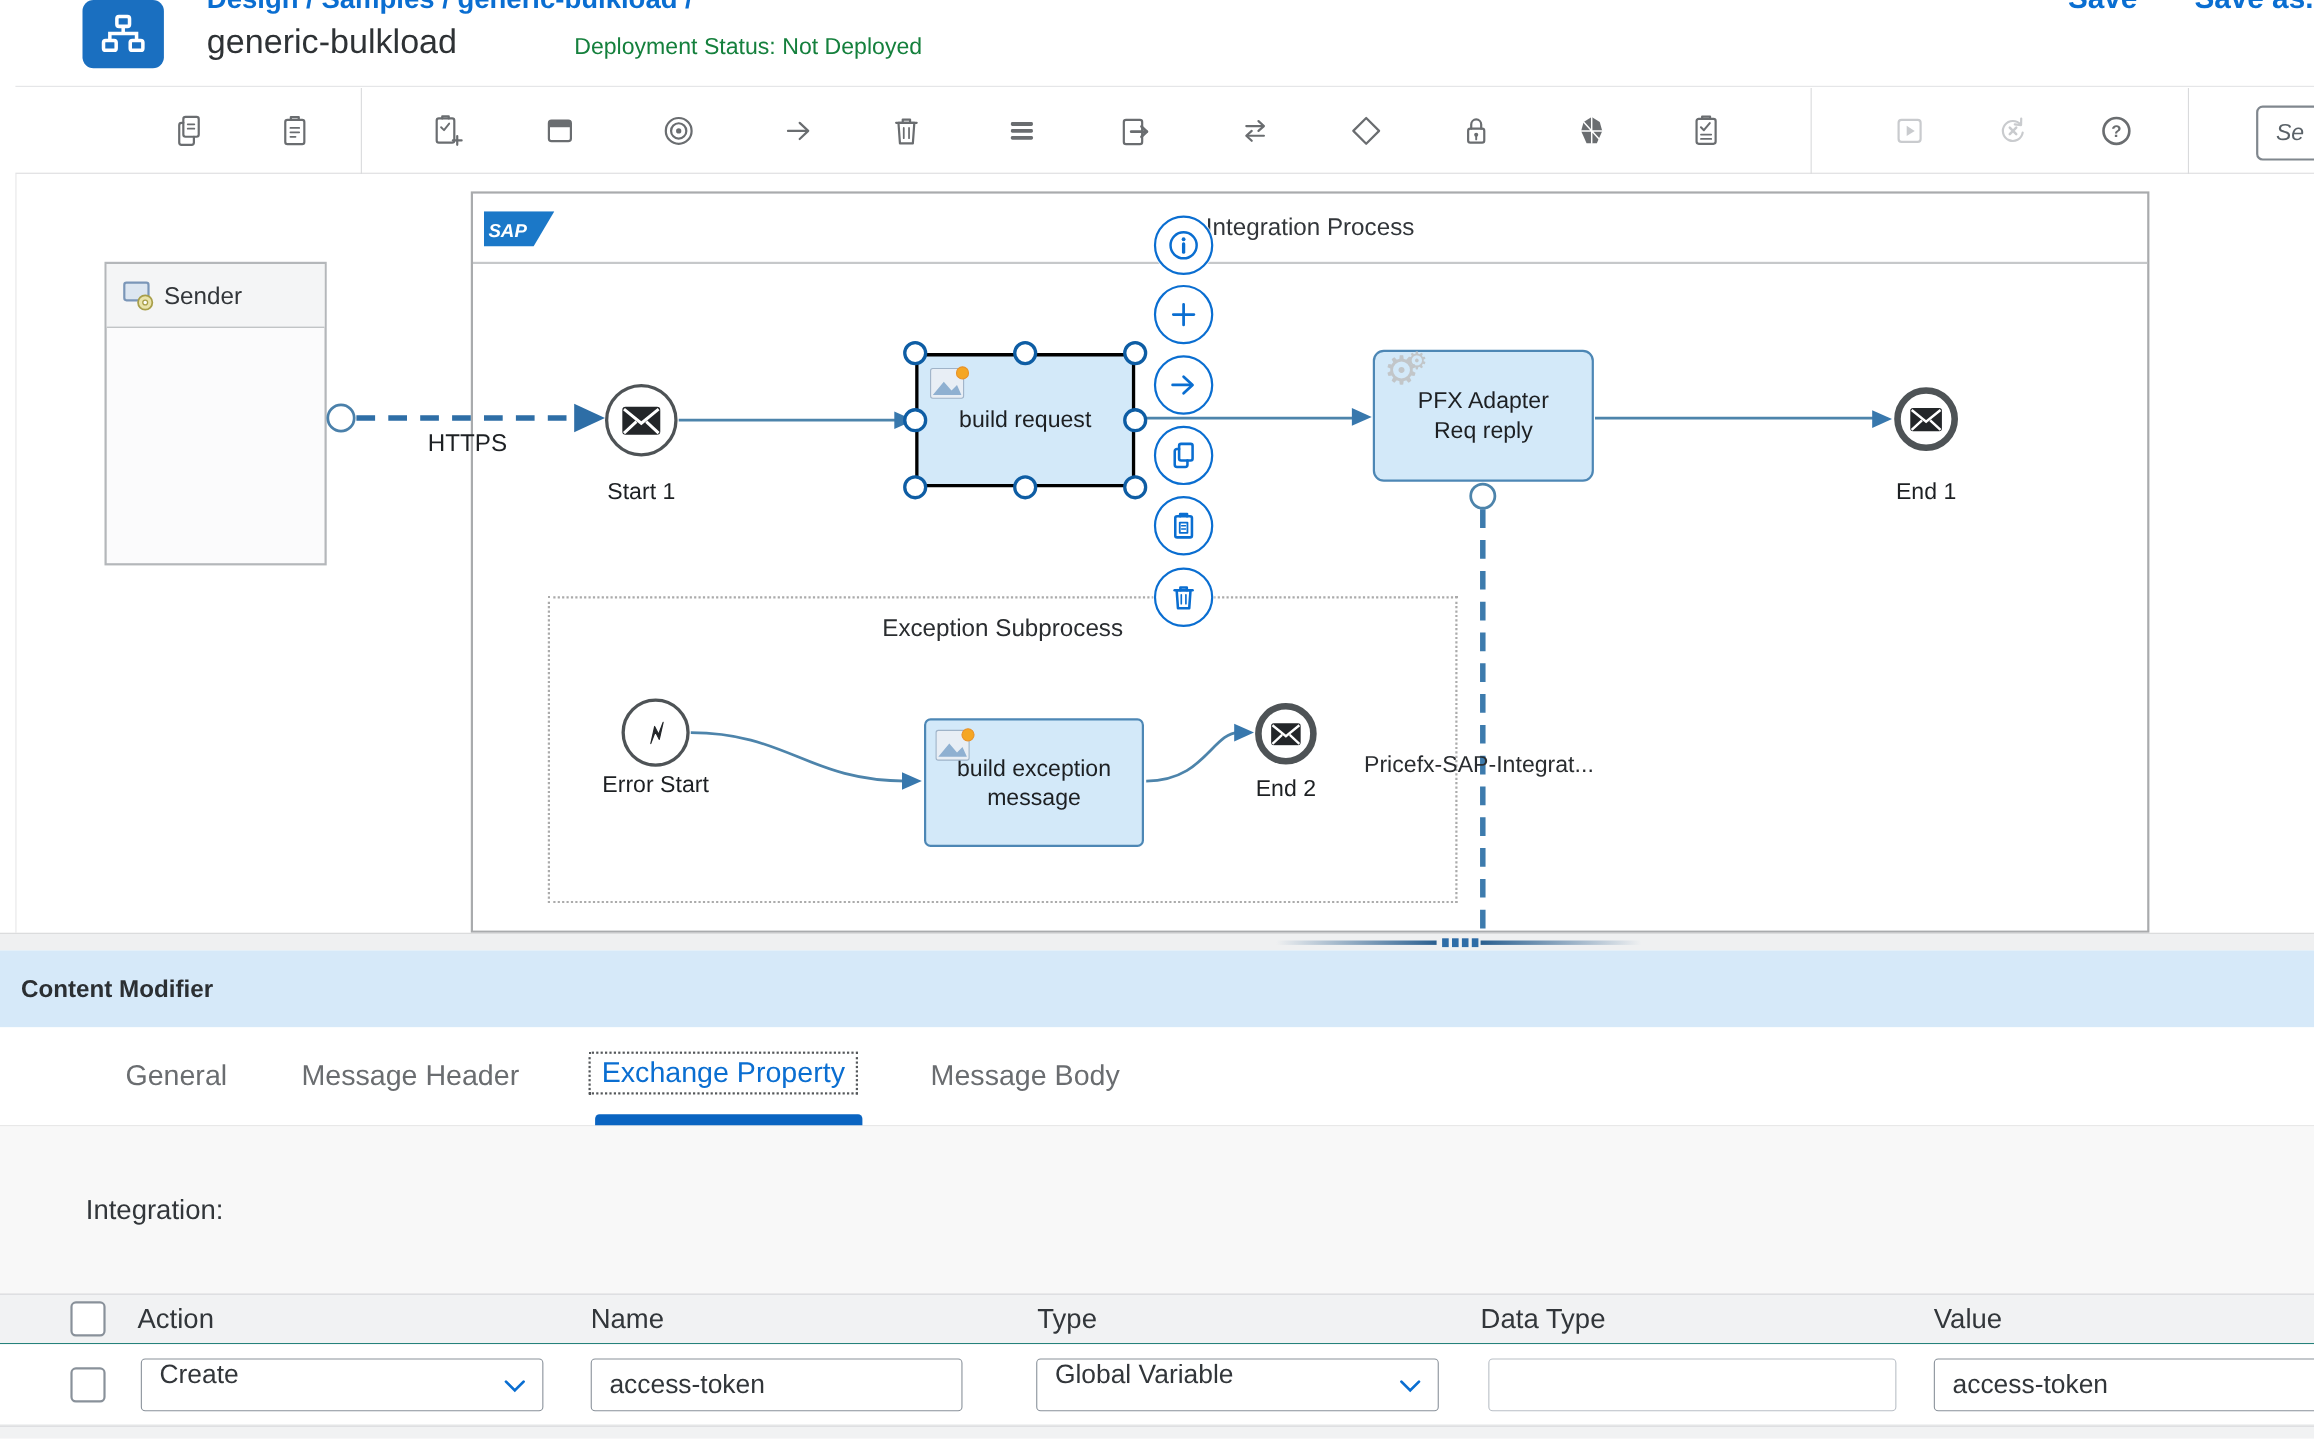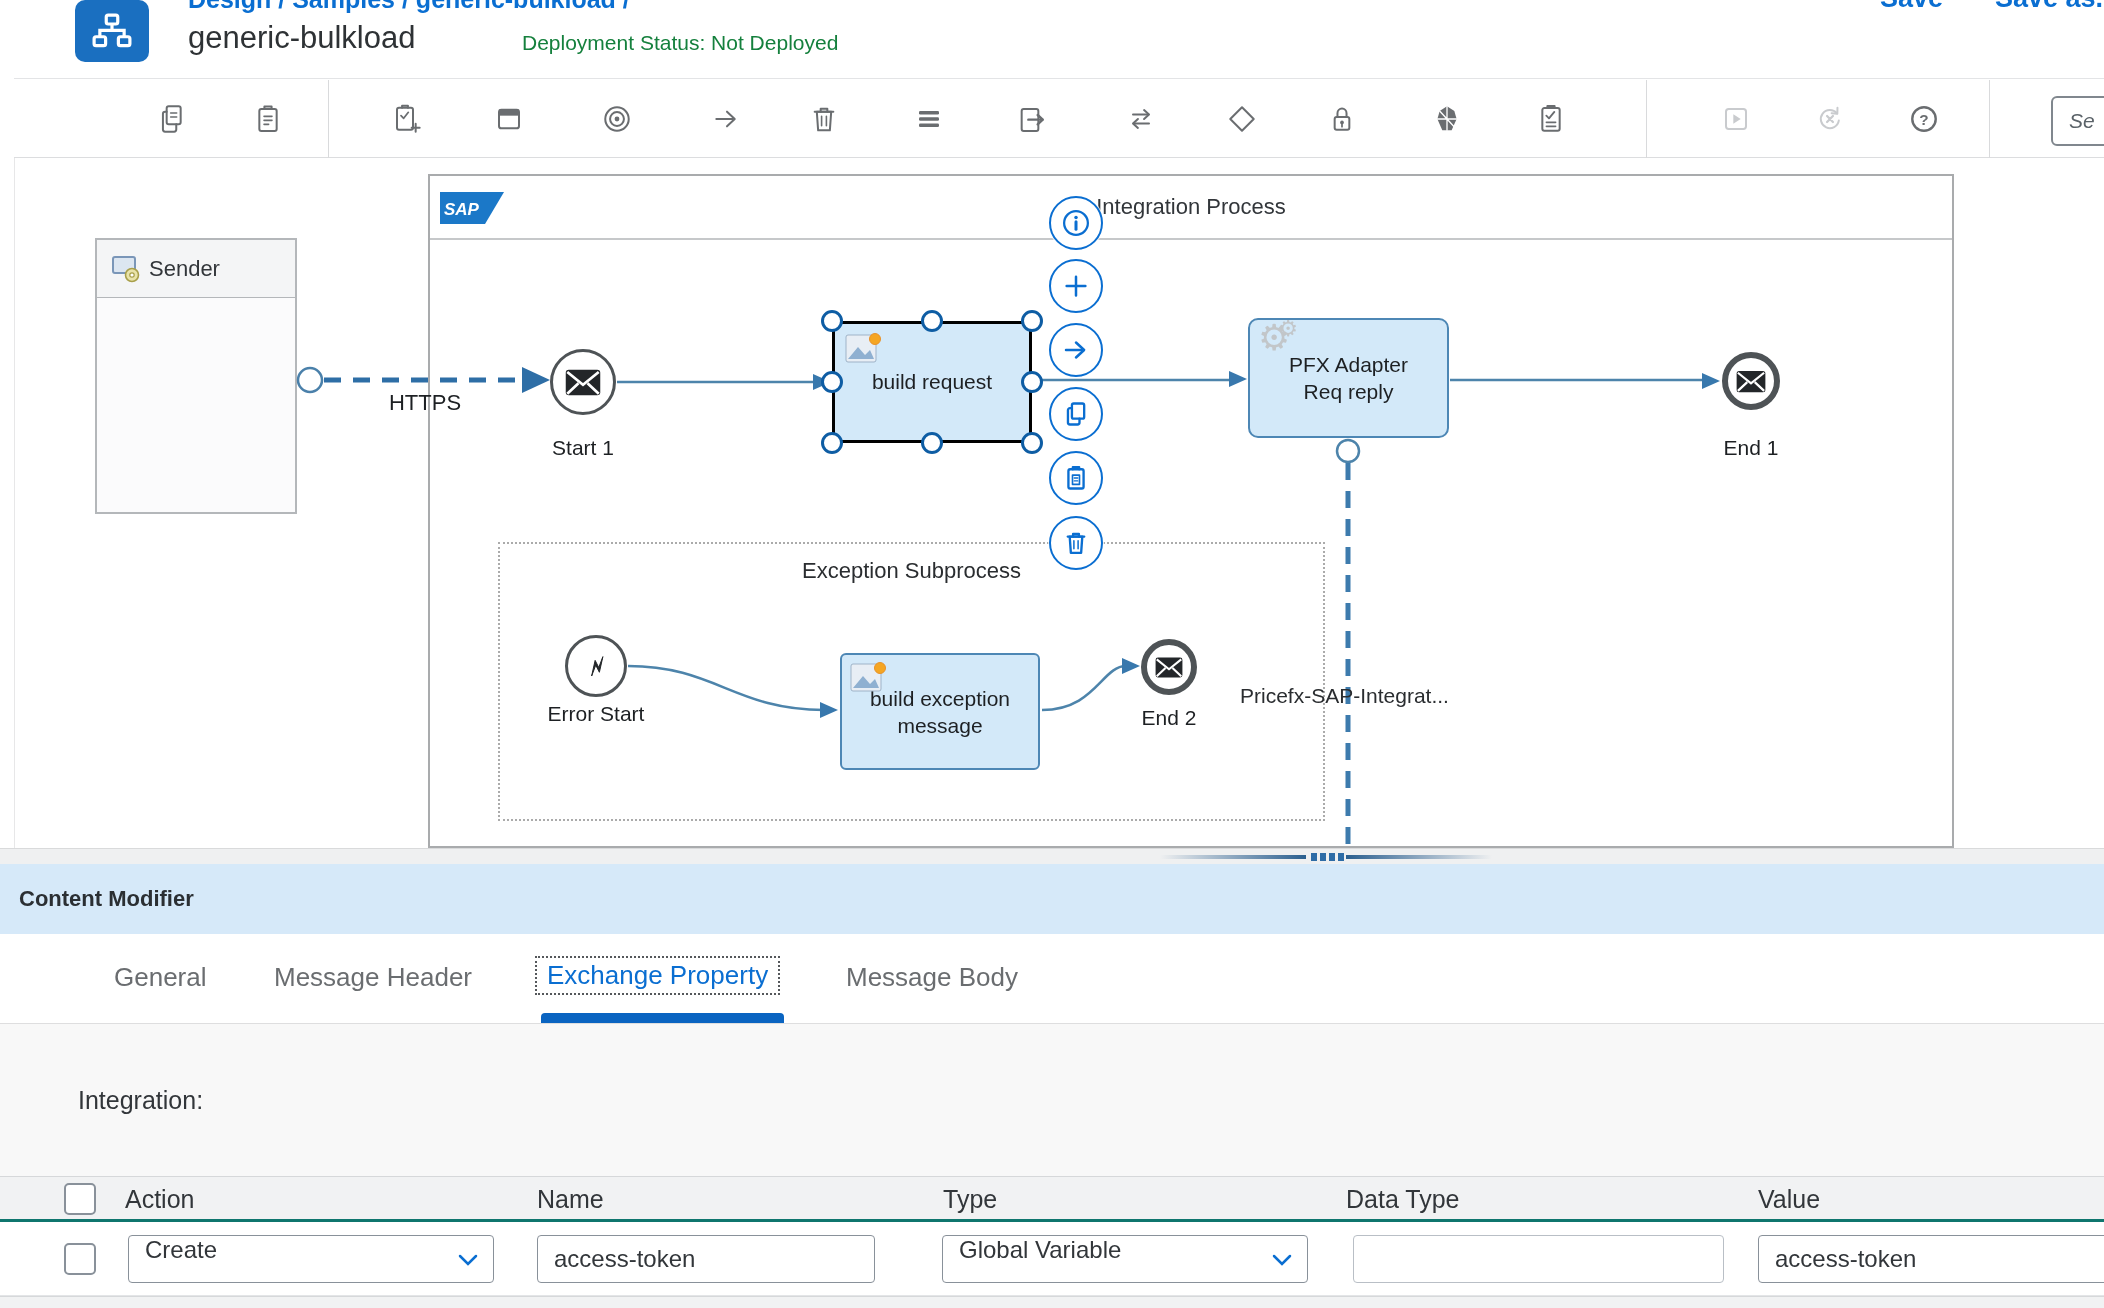--- a/index.html
+++ b/index.html
@@ -68,21 +68,21 @@
   .cm-bar{left:0;top:864px;width:2104px;height:70px;background:#d6e9f9;display:flex;align-items:center;}
   .cm-title{margin-left:19px;font-size:22px;font-weight:bold;color:#2b2f33;}
   .tabstrip{left:0;top:934px;width:2104px;height:90px;background:#fff;border-bottom:1px solid #dededf;}
   .tab{position:absolute;top:28px;font-size:26px;color:#6a6d70;white-space:nowrap;}
   .tab.active{color:#0a6ed1;outline:2px dotted #55585b;padding:2px 10px;}
   .tab-underline{position:absolute;left:541px;bottom:0;width:243px;height:10px;background:#0a64c1;border-radius:4px 4px 0 0;}
 
   .lower{left:0;top:1024px;width:2104px;height:284px;background:#f8f8f8;}
   .props-label{position:absolute;left:78px;top:62px;font-size:25px;color:#32363a;}
   .thead{position:absolute;left:0;top:152px;width:2104px;height:46px;background:#f1f2f3;
-         border-top:1px solid #d6d8da;border-bottom:3px solid #0f766e;}
+         border-top:1px solid #d6d8da;border-bottom:1px solid #0f766e;}
   .thead .col{position:absolute;top:8px;font-size:25px;color:#32363a;}
   .trow{position:absolute;left:0;top:198px;width:2104px;height:74px;background:#fff;border-bottom:1px solid #e3e5e7;}
   .tfoot{position:absolute;left:0;top:272px;width:2104px;height:12px;background:#f1f2f3;border-top:1px solid #d6d8da;}
   .cbx{position:absolute;width:32px;height:32px;border:2px solid #89919a;border-radius:5px;background:#fff;}
   .field{position:absolute;height:48px;border:1px solid #89919a;border-radius:4px;background:#fff;
          font-family:"Liberation Sans",sans-serif;font-size:24px;color:#32363a;padding:0 16px;}
   input.field{outline:none;}
   .select{display:flex;align-items:flex-start;}
   .select .chev{position:absolute;right:14px;top:16px;}
 

